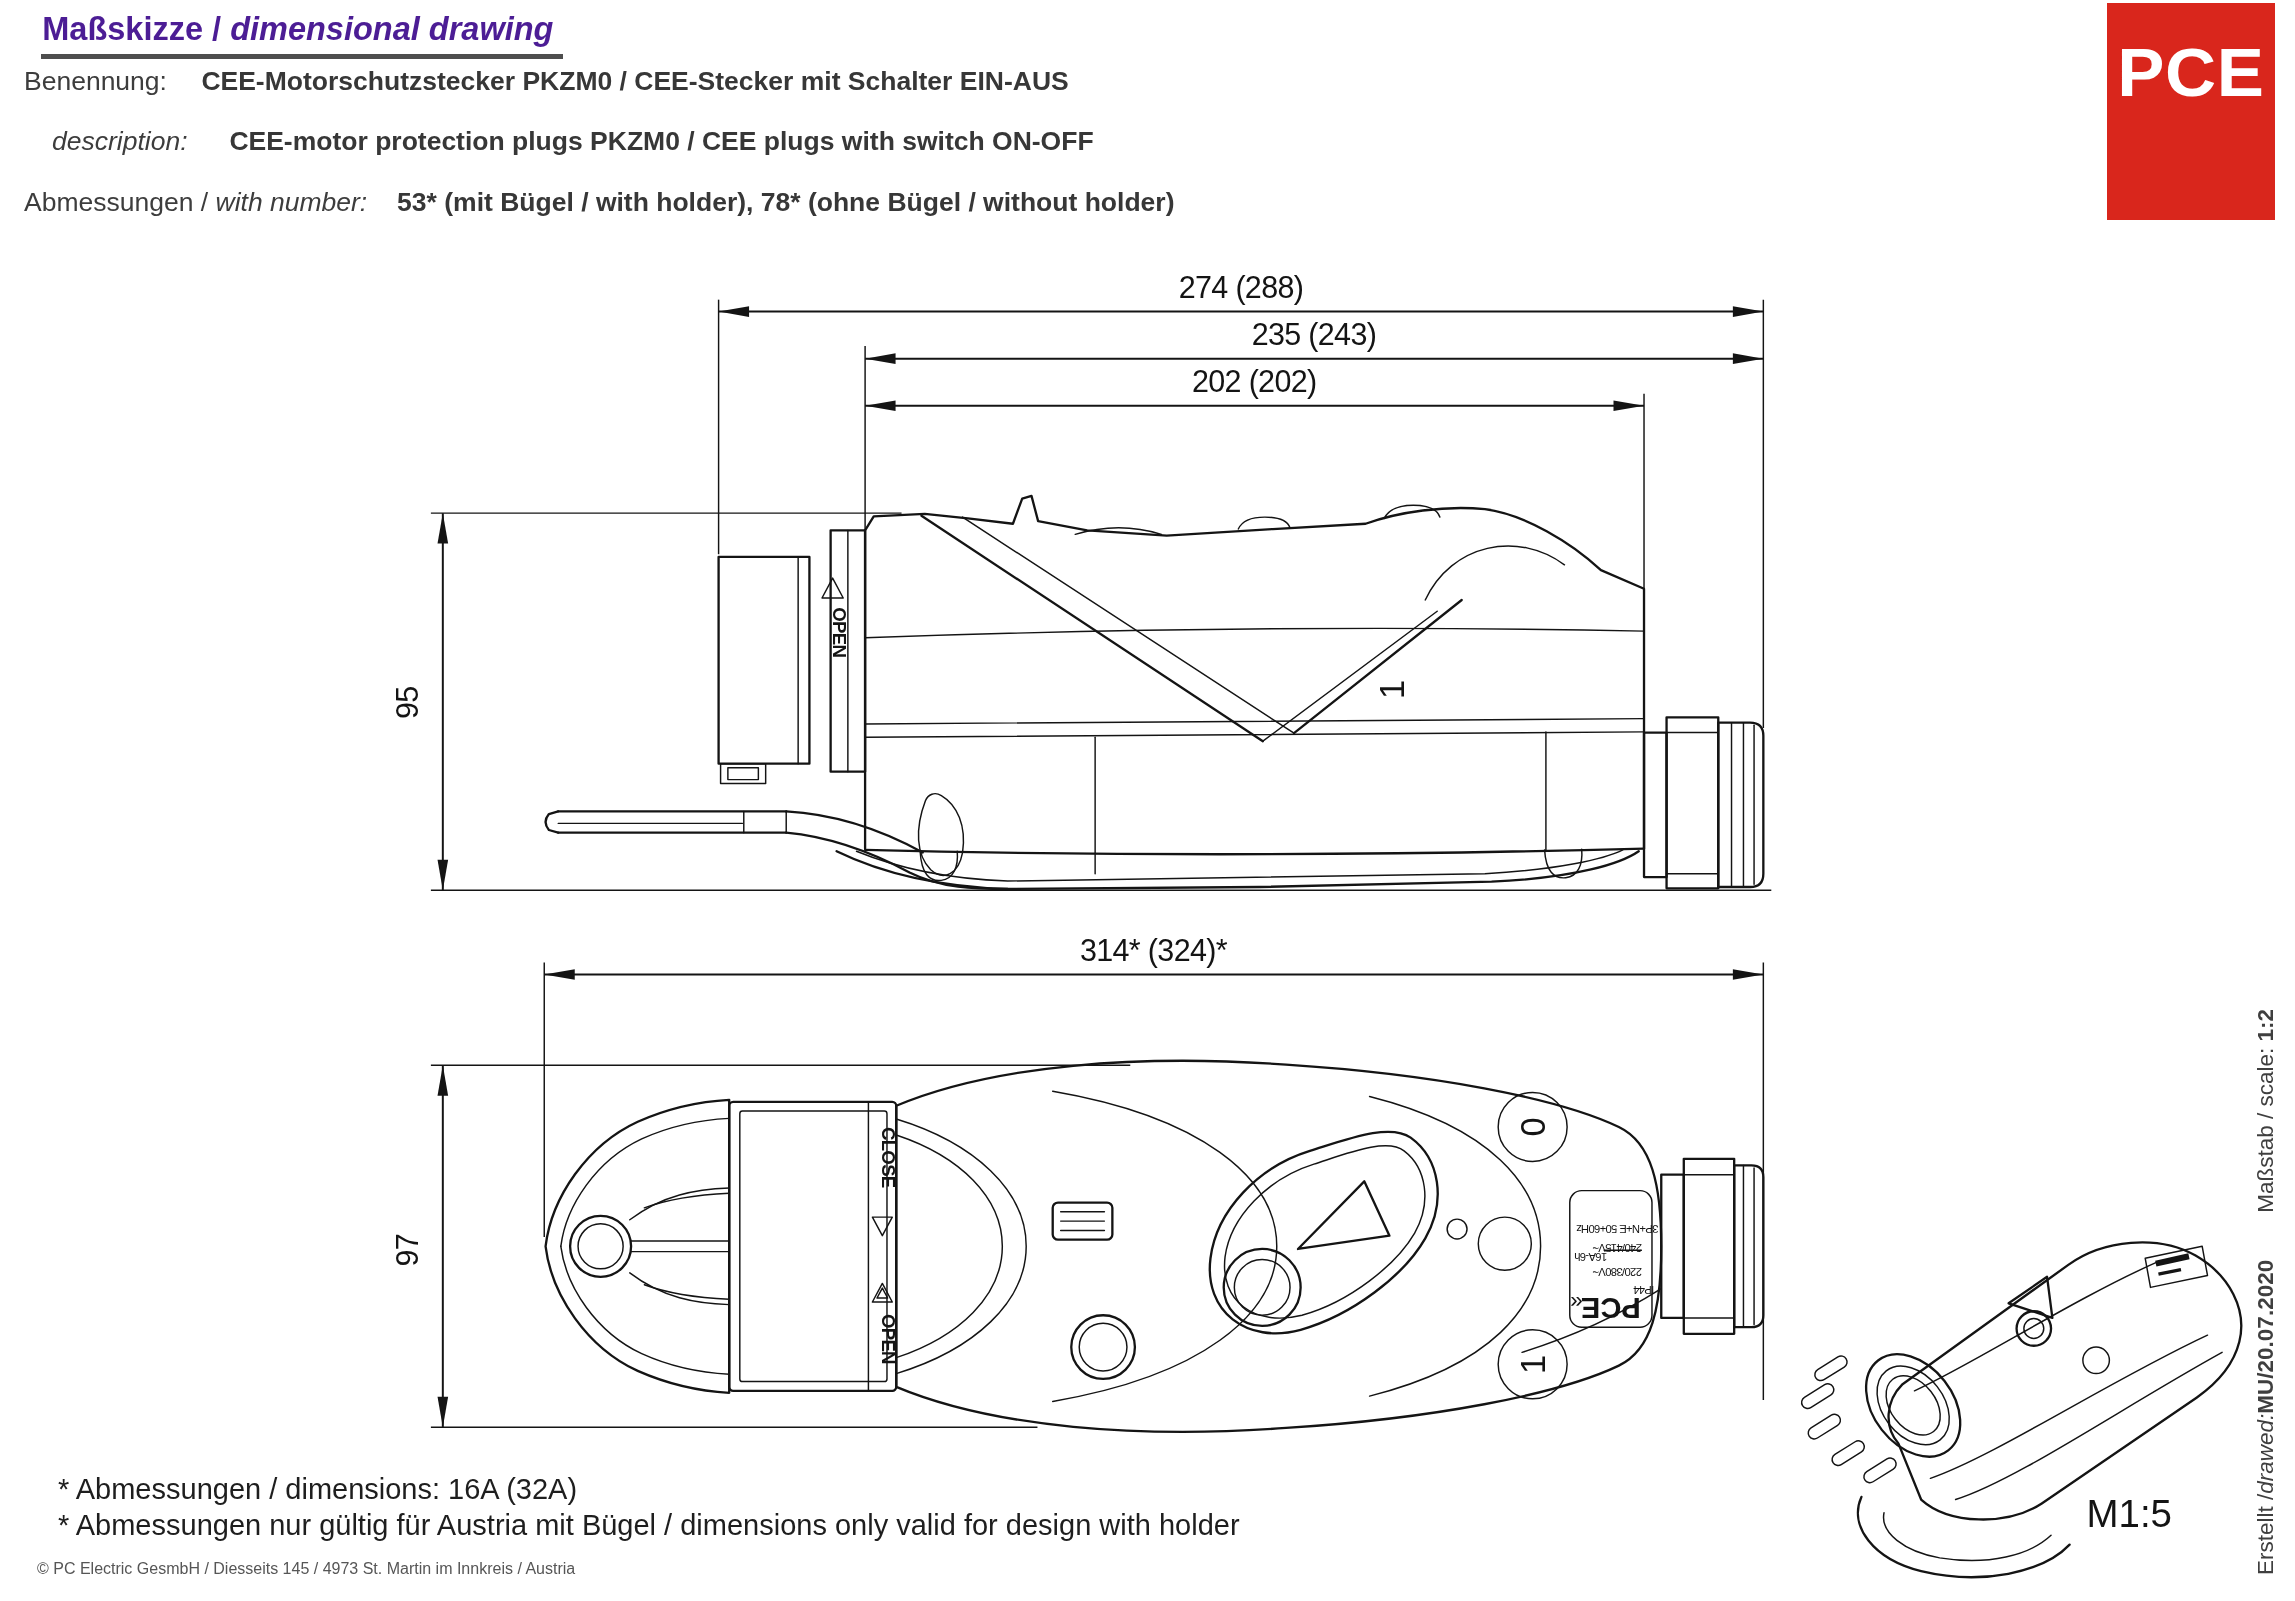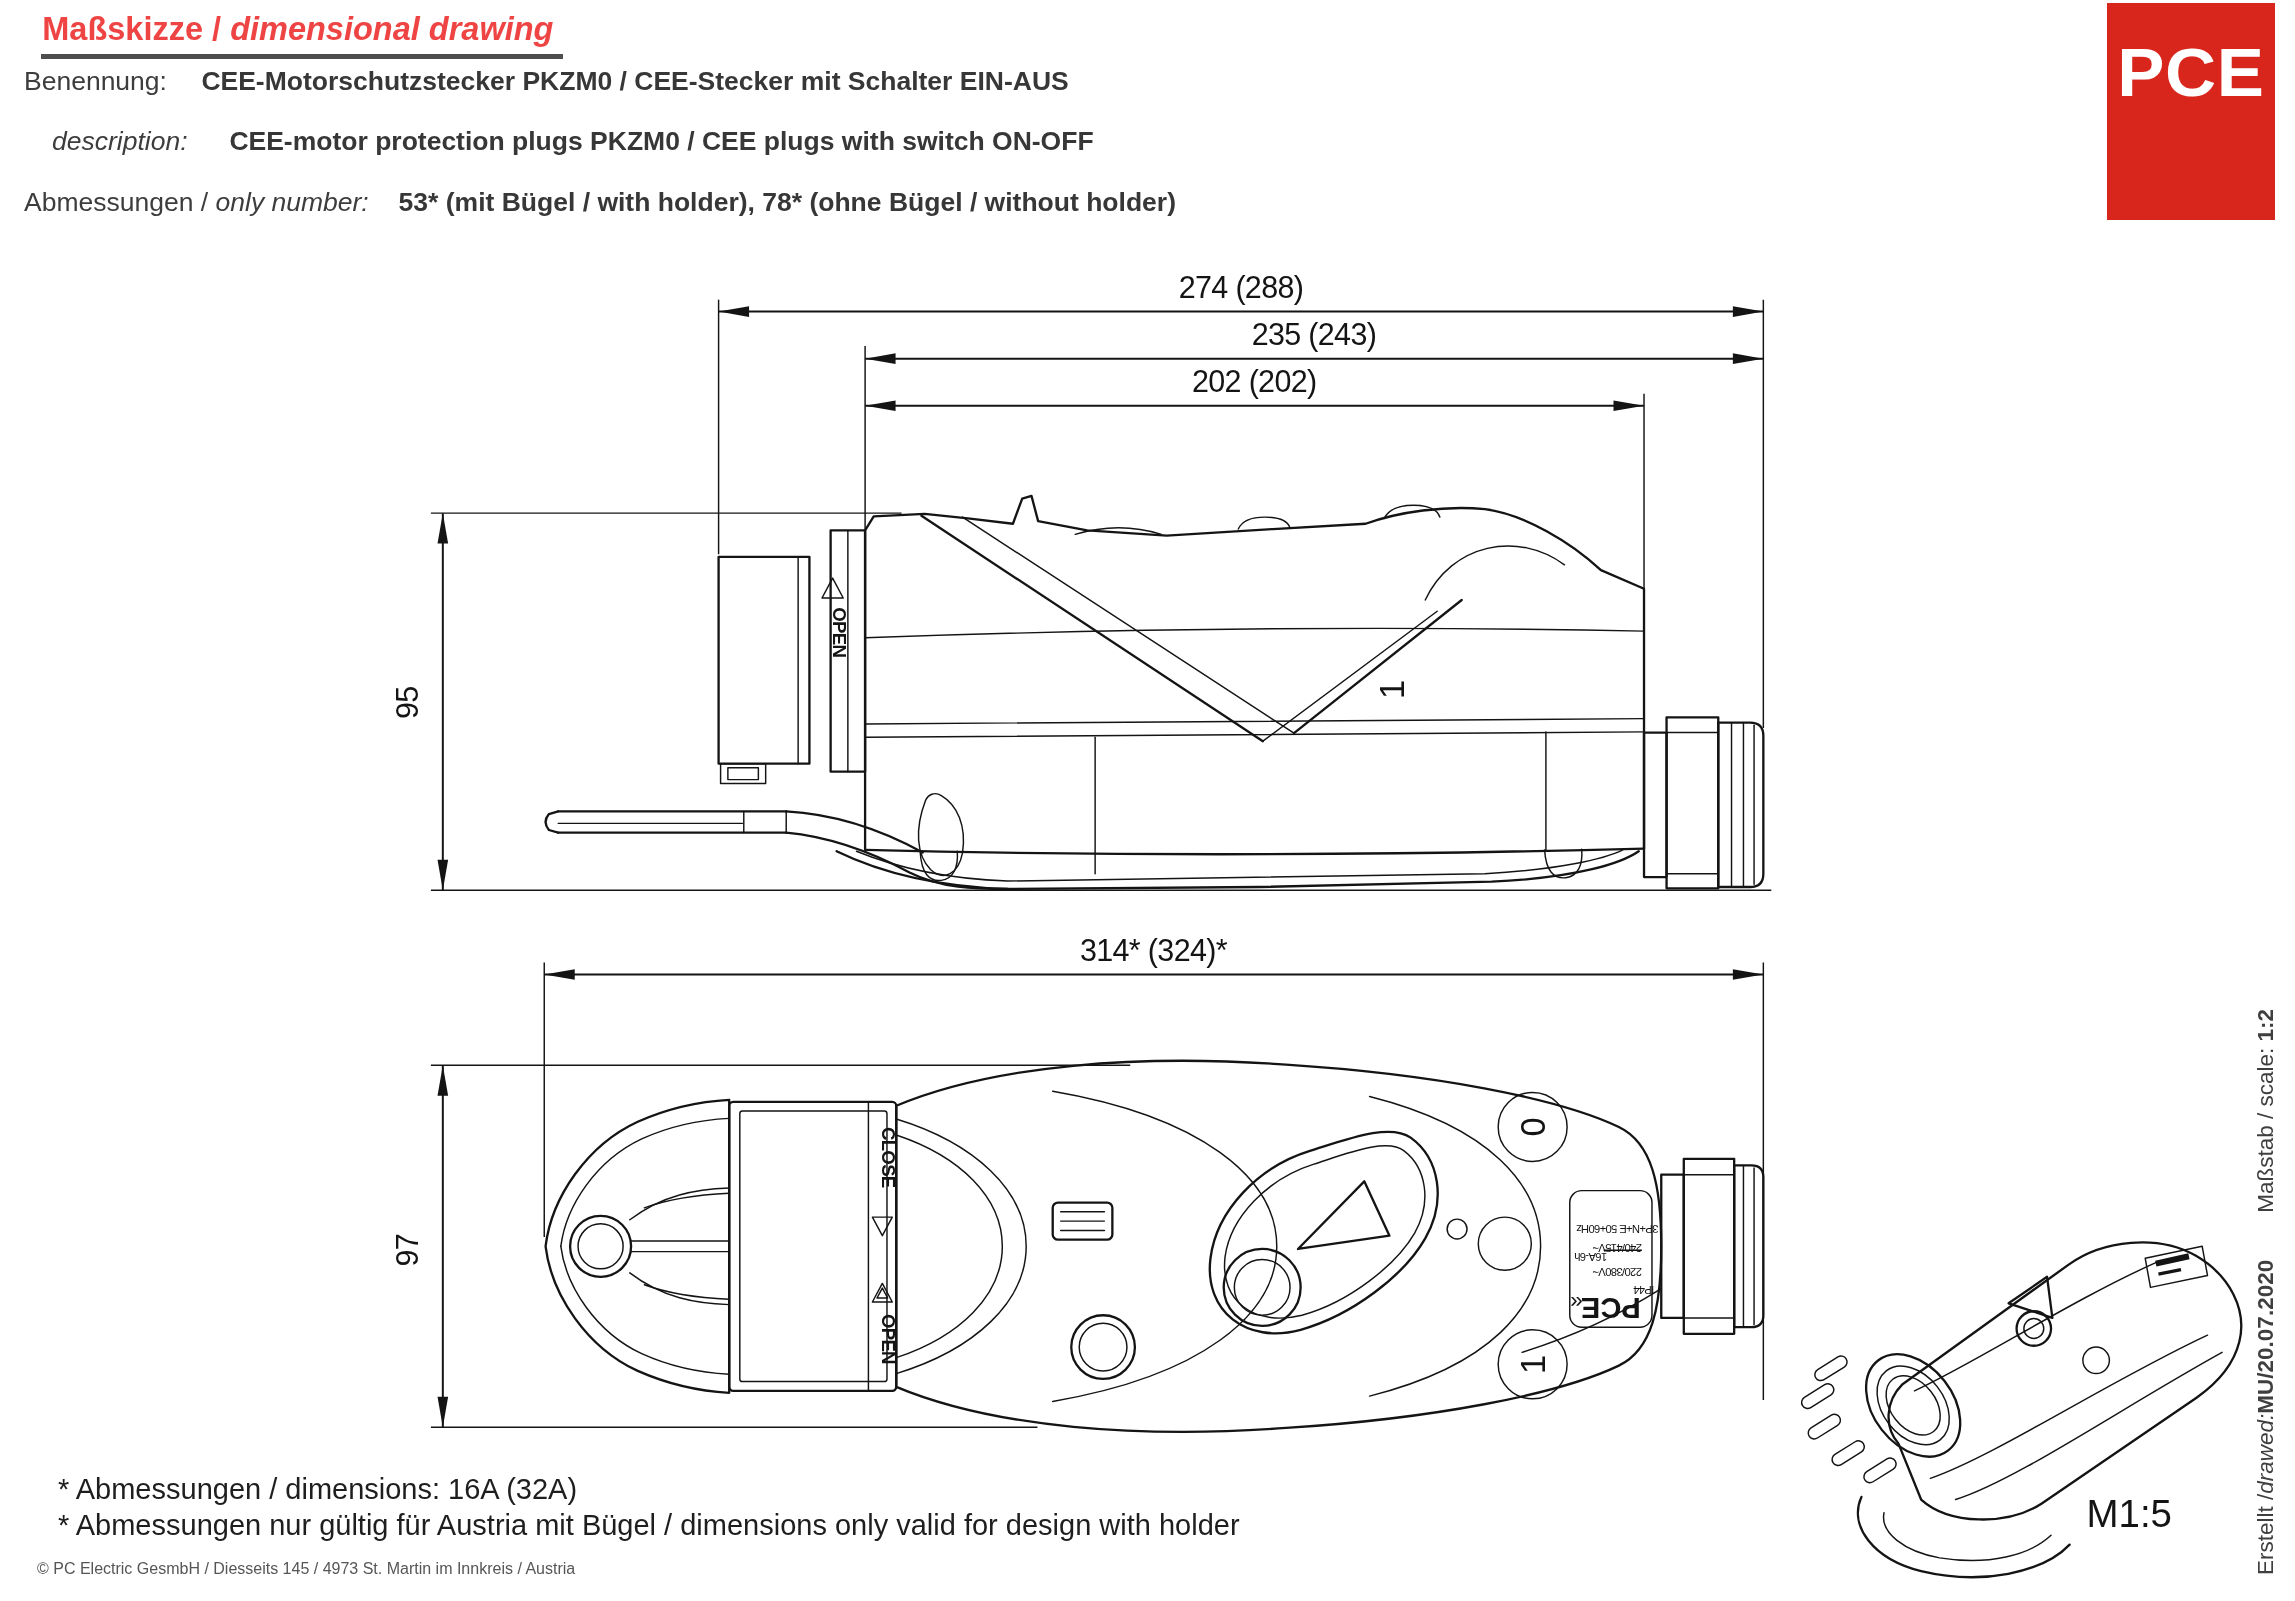--- a/index.html
+++ b/index.html
@@ -1,19 +1,19 @@
 <!DOCTYPE html>
 <html style="font-size:10.6px"><head>
 <meta charset="utf-8">
 <style>
   html,body{margin:0;padding:0;background:#e8e8e8;}
   .page{position:relative;width:2295px;height:1601px;background:#ffffff;overflow:hidden;
         font-family:"Liberation Sans",sans-serif;}
   
-  .hdr-title{position:absolute;left:41px;top:10.6px;font-size:32.5px;font-weight:bold;color:#ef4444;
+  .hdr-title{position:absolute;left:41px;top:10.6px;font-size:32.5px;font-weight:bold;color:#4c1d95;
              border-bottom:5.3px solid #4e4e4e;padding:0 9.3px 6.6px 1.3px;white-space:nowrap;}
   .hdr-title .it{font-style:italic;}
   .hrow{position:absolute;left:24px;font-size:26.5px;color:#3d3d3d;white-space:nowrap;}
   .hrow .lbl{display:inline-block;min-width:170px;}
   .hrow.r3 .lbl{min-width:0;margin-right:22.5px;}
   .hrow .it{font-style:italic;}
   .hrow .val{font-weight:bold;color:#373737;}
   .r1{top:66px;} .r2{top:126px;margin-left:28px;} .r3{top:187px;}
   
   .logo{position:absolute;left:2107px;top:2.7px;width:168px;height:217px;background:#d9261c;
@@ -56,21 +56,21 @@
   </div>
   <div class="hrow r1">
     <span class="lbl">Benennung:</span>
     <span class="val">CEE-Motorschutzstecker PKZM0 / CEE-Stecker mit Schalter EIN-AUS</span>
   </div>
   <div class="hrow r2">
     <span class="lbl it">description:</span>
     <span class="val">CEE-motor protection plugs PKZM0 / CEE plugs with switch ON-OFF</span>
   </div>
   <div class="hrow r3">
-    <span class="lbl"><span>Abmessungen /</span> <span class="it">only number:</span></span>
+    <span class="lbl"><span>Abmessungen /</span> <span class="it">with number:</span></span>
     <span class="val">53* (mit Bügel / with holder), 78* (ohne Bügel / without holder)</span>
   </div>
 
   <div class="logo">
     <span>PCE</span>
   </div>
 
   <svg class="cad" viewBox="0 0 3462 2415">
     <defs>
       <marker id="arr" markerWidth="48" markerHeight="20" refX="47" refY="10" orient="auto-start-reverse" markerUnits="userSpaceOnUse">

